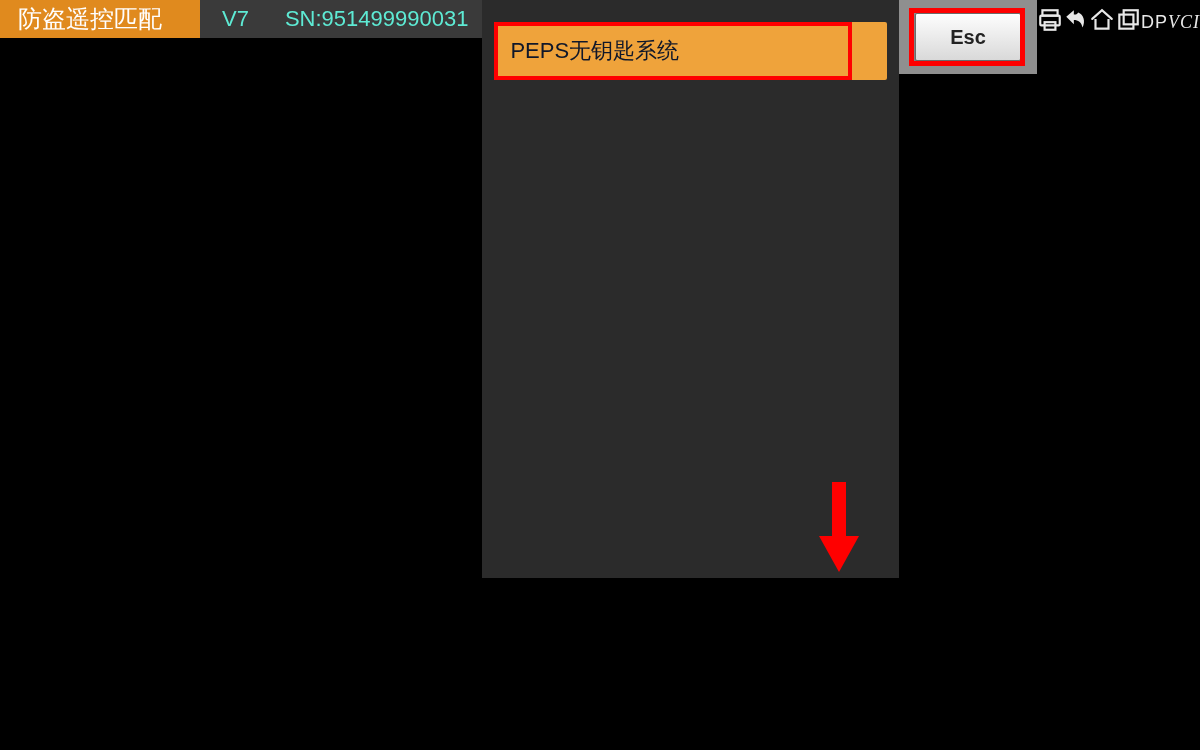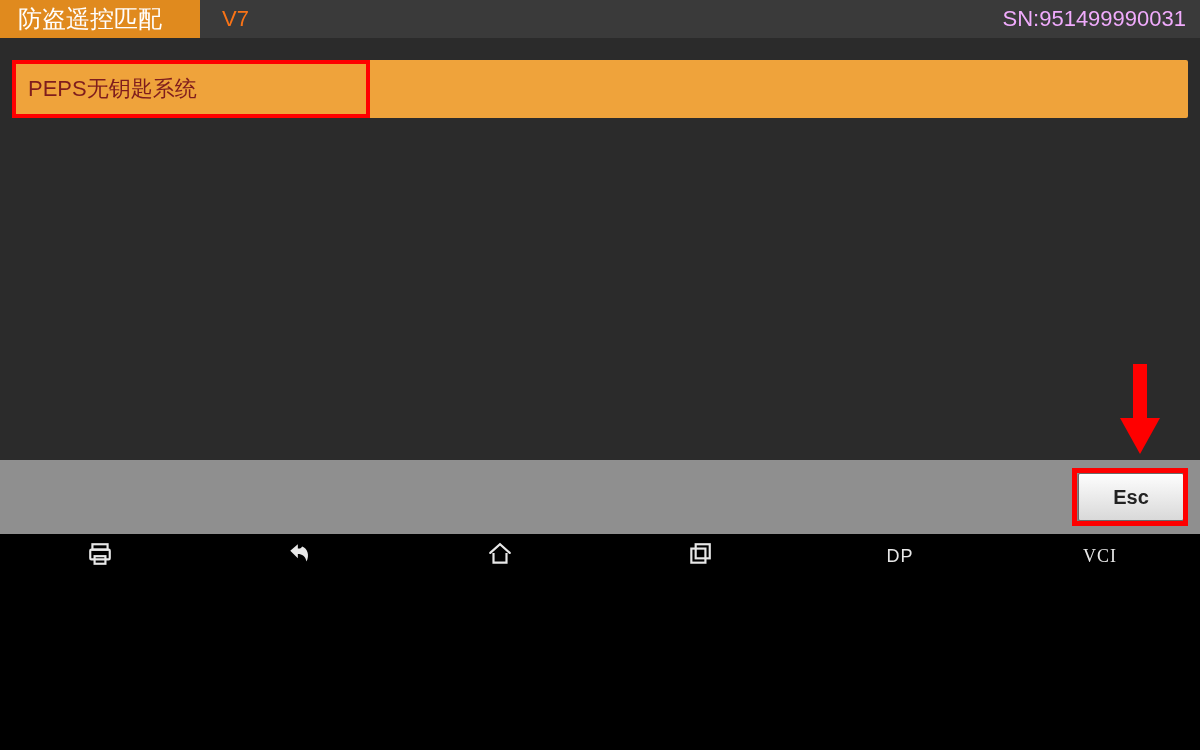--- a/index.html
+++ b/index.html
@@ -1,17 +1,17 @@
 <!DOCTYPE html>
 <html><head>
 <meta charset="utf-8">
 <style>
   * { box-sizing: border-box; margin: 0; padding: 0; }
   html, body { width: 1200px; height: 750px; overflow: hidden; font-family: Arial, "Microsoft YaHei", sans-serif; background: #000; }
-  .screen { width: 1200px; height: 578px; display: flex; flex-direction: column; }
+  .screen { width: 1200px; height: 578px; display: flex; flex-direction: row; }
 
   
   .header {
     height: 38px;
     background: #3a3a3a;
     display: flex;
     align-items: stretch;
     color: #d6d6d6;
     font-size: 22px;
   }
@@ -23,40 +23,40 @@
     align-items: center;
     font-size: 24px;
     font-weight: 400;
     height: 100%;
     min-width: 200px;
   }
   .header-version {
     padding: 8px 22px;
     display: flex;
     align-items: center;
-    color: #f97316;
+    color: #5eead4;
   }
   .header-spacer { flex: 1; }
   .header-sn {
     padding: 0 14px;
     display: flex;
     align-items: center;
-    color: #f0abfc;
+    color: #5eead4;
   }
 
   
   .content {
     flex: 1;
     background: #2b2b2b;
     padding: 22px 12px 0 12px;
     position: relative;
   }
   .list-item {
     background: #efa33b;
-    color: #7f1d1d;
+    color: #0f172a;
     font-size: 22px;
     padding: 14px 16px;
     border-radius: 2px;
     position: relative;
   }
   .highlight-box {
     position: absolute;
     border: 4px solid #ff0000;
     pointer-events: none;
   }
@@ -117,21 +117,21 @@
     font-size: 18px;
   }
   .nav-slot {
     flex: 1;
     display: flex;
     align-items: flex-start;
     justify-content: center;
   }
   .nav-icon svg { width: 26px; height: 26px; fill: none; stroke: #e8e8e8; stroke-width: 2; }
   .nav-text { font-size: 18px; letter-spacing: 1px; }
-  .nav-text.italic { font-family: Georgia, serif; }
+  .nav-text.italic { font-style: italic; font-family: Georgia, serif; }
 </style>
 </head>
 <body>
 
 <div class="screen">
 
   <div class="header">
     <div class="header-title">防盗遥控匹配</div>
     <div class="header-version">V7</div>
     <div class="header-spacer"></div>

